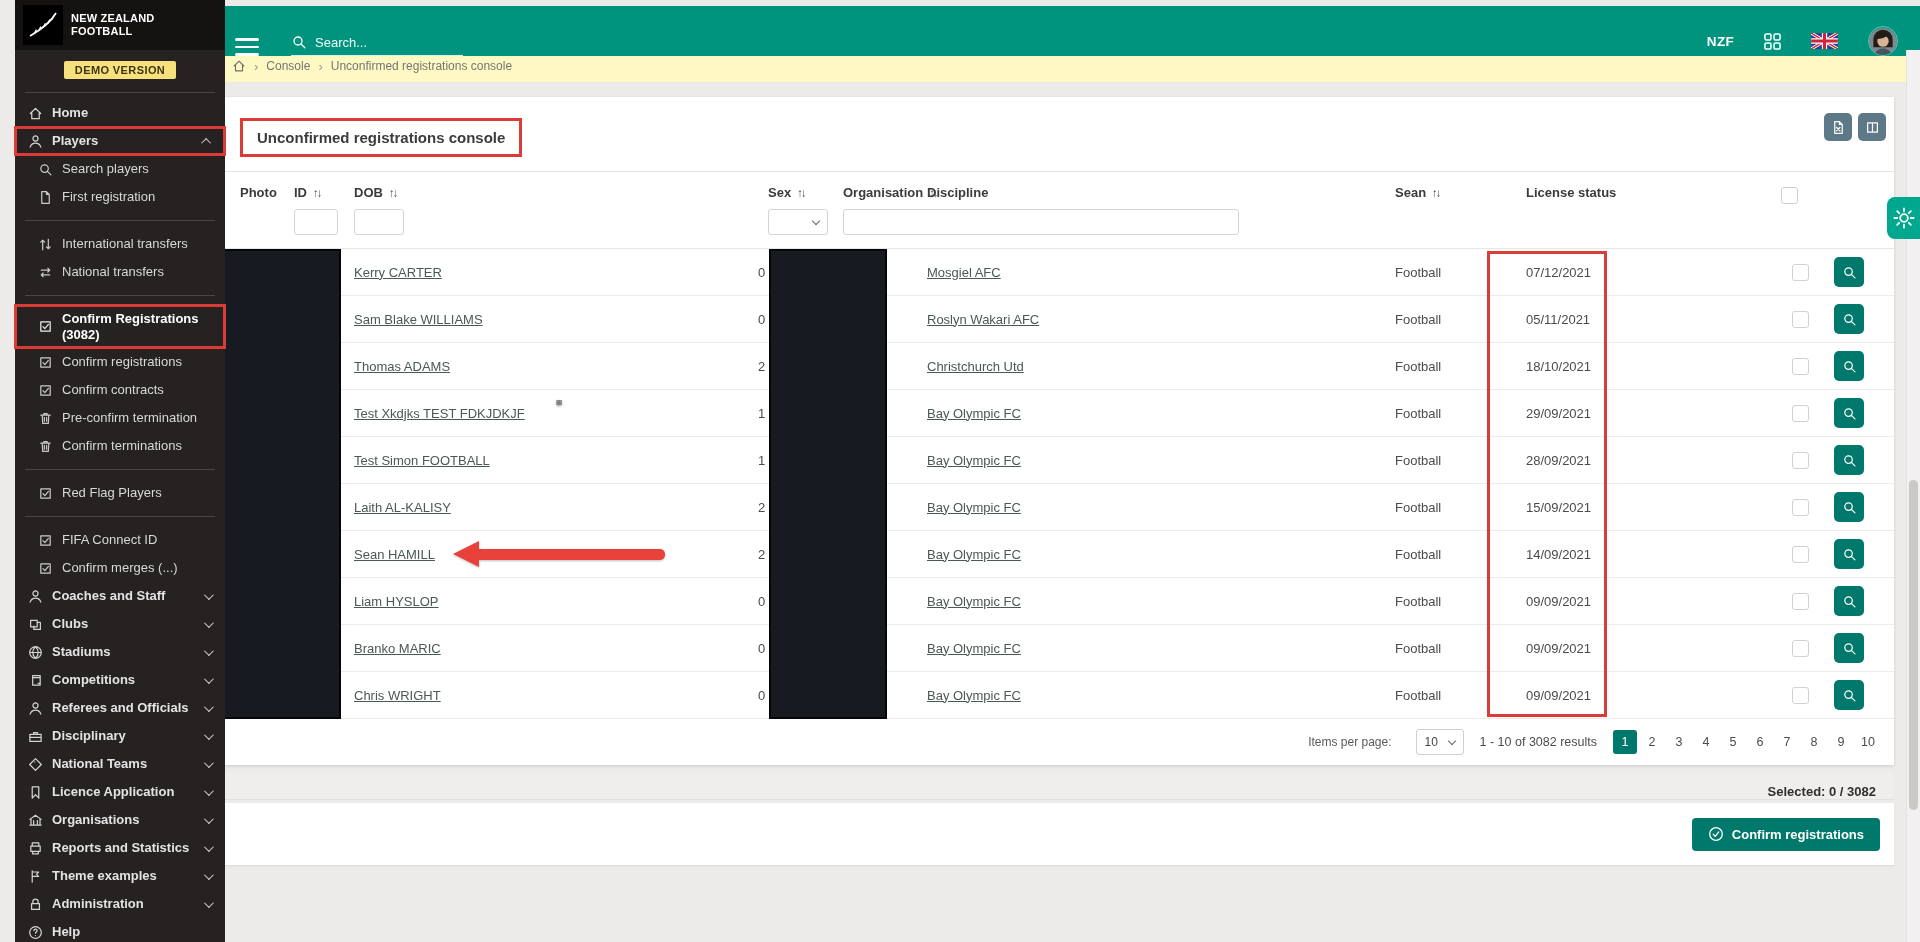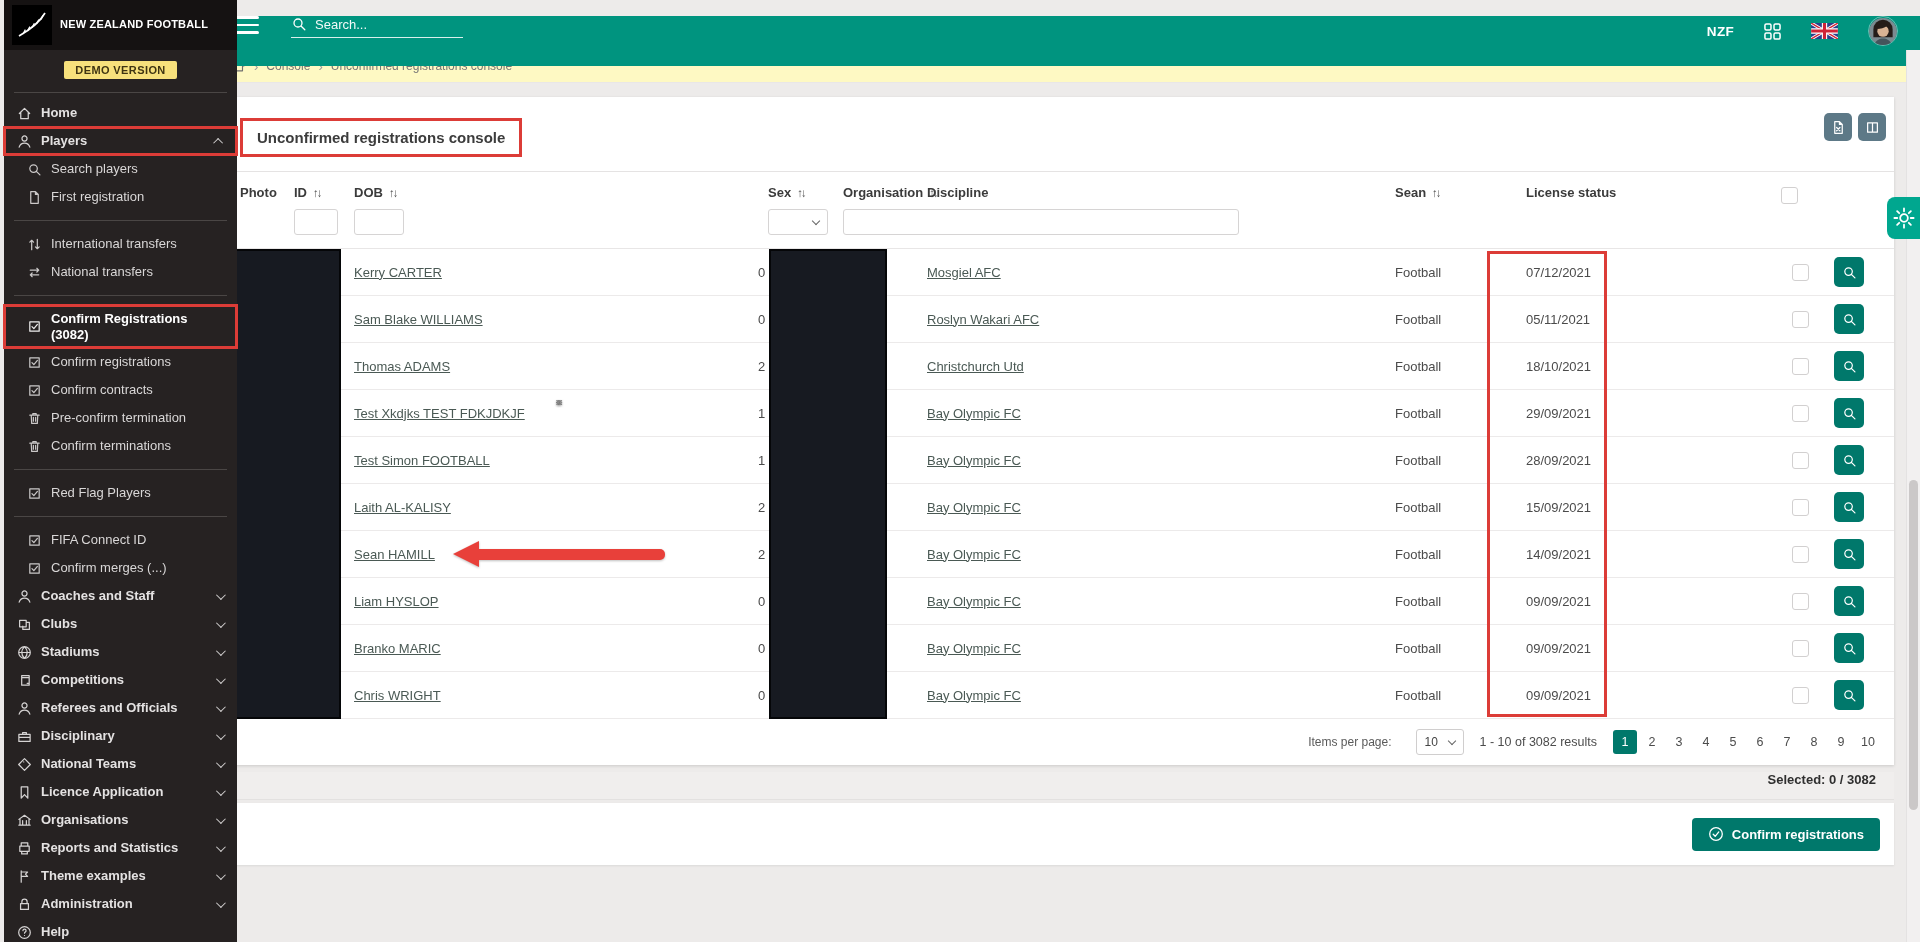--- a/index.html
+++ b/index.html
@@ -2,40 +2,40 @@
 <html><head>
 <meta charset="utf-8">
 <style>
   *{margin:0;padding:0;box-sizing:border-box}
   html,body{width:1920px;height:942px;overflow:hidden}
   body{font-family:"Liberation Sans",sans-serif;background:#EDEBEA;position:relative;color:#333}
   button{font-family:inherit;cursor:pointer}
   input{font-family:inherit}
 
   
-  #sidebar{position:absolute;left:4px;top:0;width:233px;height:942px;background:#262222;z-index:6}
+  #sidebar{position:absolute;left:15px;top:0;width:210px;height:942px;background:#262222;z-index:6}
   .sb-logo{height:50px;background:#151212;display:flex;align-items:center;gap:8px;padding:0 8px}
   .logo-sq{width:40px;height:40px;flex:none;display:flex}
   .brand{font-size:11px;font-weight:700;color:#fff;letter-spacing:.2px;line-height:1.2}
   .badge{margin:11px auto 0;width:fit-content;background:#F7E17C;color:#3F3512;font-weight:700;font-size:11px;padding:3px 11px;border-radius:2px;letter-spacing:.4px}
   .s-div{height:1px;background:#4A4645;margin:9px 10px}
   .s-div.top{margin:13px 10px 6px}
   .menu{padding-bottom:10px}
   .s-item{display:flex;align-items:center;gap:9px;padding:6px 10px 6px 12px;font-size:13px;font-weight:600;color:#E4E2E2;line-height:1.2}
   .s-item.lvl1{padding-left:22px;font-weight:400;color:#D9D7D7}
   .s-item.bold{font-weight:700;color:#fff}
   .s-item.annotated{outline:3px solid #DC3C37;outline-offset:-2px}
   .s-icon{width:16px;height:16px;flex:none;display:flex;align-items:center;justify-content:center;opacity:.92}
   .s-label{flex:1}
   .s-chev{width:7px;height:7px;border-right:1.6px solid #CFCDCD;border-bottom:1.6px solid #CFCDCD;margin-right:4px;flex:none}
   .s-chev.down{transform:rotate(45deg) translateY(-2px)}
   .s-chev.up{transform:rotate(-135deg) translateY(-2px)}
 
   
-  #topbar{position:absolute;left:208px;top:16px;right:0;height:50px;background:#00947F;display:flex;align-items:flex-start;color:#fff;z-index:5}
+  #topbar{position:absolute;left:208px;top:6px;right:0;height:50px;background:#00947F;display:flex;align-items:flex-end;color:#fff;z-index:5}
   .hamburger{margin-left:27px;width:24px;height:18px;background:none;border:none;display:flex;flex-direction:column;justify-content:space-between}
   .hamburger span{display:block;height:2.6px;background:#fff;border-radius:2px}
   .tb-search{margin-left:32px;display:flex;align-items:center;gap:8px;border-bottom:1px solid rgba(255,255,255,.85);padding-bottom:5px;width:172px}
   .tb-search-ic{display:flex;color:#fff}
   .tb-input{background:transparent;border:none;outline:none;color:#fff;font-size:13px;width:130px}
   .tb-input::placeholder{color:rgba(255,255,255,.95)}
   .tb-right{margin-left:auto;display:flex;align-items:center;gap:30px;margin-right:22px}
   .nzf{font-weight:700;font-size:13.5px;letter-spacing:.3px}
   .grid-ic,.flag{display:flex}
   .avatar{width:30px;height:30px;border-radius:50%;overflow:hidden;display:flex;border:1px solid rgba(255,255,255,.4)}
@@ -87,21 +87,21 @@
   
   .t-foot{height:46px;display:flex;align-items:center;justify-content:flex-end;padding-right:14px;font-size:12.5px;color:#4C4C4C;gap:16px}
   .ipp{display:flex;align-items:center;gap:24px;color:#5A5A5A;font-size:12px}
   .ipp-select{position:relative;width:48px;height:26px;border:1px solid #D0CECE;border-radius:3px;display:flex;align-items:center;padding:0 8px;font-size:12px;color:#444;cursor:pointer}
   .pager,.pages{display:flex;align-items:center;gap:3px}
   .pg{min-width:24px;height:24px;display:flex;align-items:center;justify-content:center;border-radius:3px;cursor:pointer;color:#4C4C4C;font-size:12.5px;padding:0 2px}
   .pg.active{background:#00786B;color:#fff}
   .pg.arrow{color:#8A8A8A;font-size:13px}
 
   
-  .selected-bar{margin:7px 26px 0 12px;height:28px;background:#F0EEED;border-bottom:1px solid #E3E1E0;display:flex;align-items:flex-start;justify-content:flex-end;padding-right:18px;font-weight:700;font-size:13px;color:#2F2F2F}
+  .selected-bar{margin:7px 26px 0 12px;height:28px;background:#F0EEED;border-bottom:1px solid #E3E1E0;display:flex;align-items:flex-end;justify-content:flex-end;padding-right:18px;font-weight:700;font-size:13px;color:#2F2F2F}
   .action-bar{margin:3px 26px 0 12px;height:62px;background:#fff;display:flex;align-items:center;justify-content:flex-end;padding-right:14px;box-shadow:0 1px 2px rgba(0,0,0,.08)}
   .confirm-btn{background:#00786B;color:#fff;border:none;border-radius:4px;height:33px;padding:0 16px;font-size:13px;font-weight:700;display:flex;align-items:center;gap:8px}
   .cb-ic{display:flex}
 
   
   #gear-btn{position:absolute;right:0;top:197px;width:33px;height:42px;background:#00A78F;border:none;border-radius:8px 0 0 8px;color:#fff;display:flex;align-items:center;justify-content:center;z-index:9}
   #scrollbar{position:absolute;right:0;top:50px;width:14px;bottom:0;background:#F2F0F0;border-left:1px solid #E4E2E2;z-index:7}
   #scroll-thumb{position:absolute;left:2px;right:2px;top:430px;height:330px;background:#CBC8C8;border-radius:6px}
 </style>
 </head>

